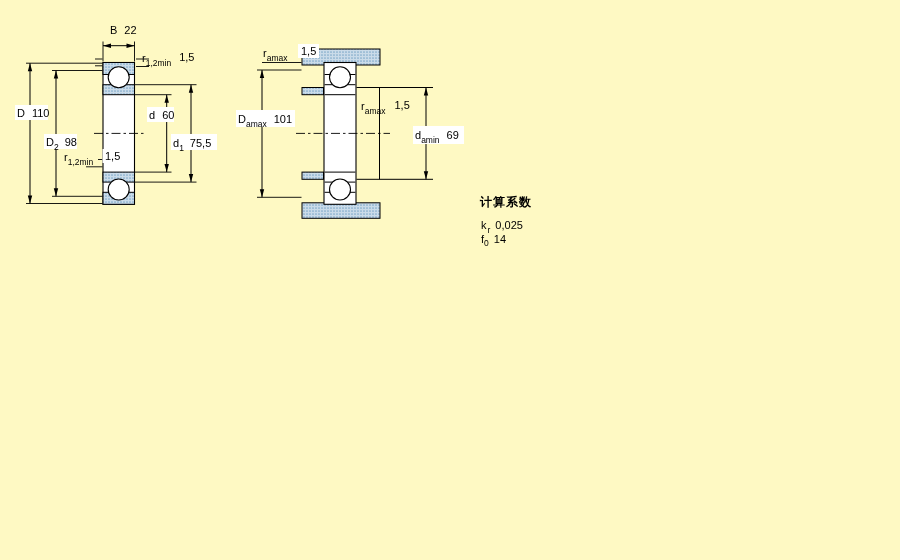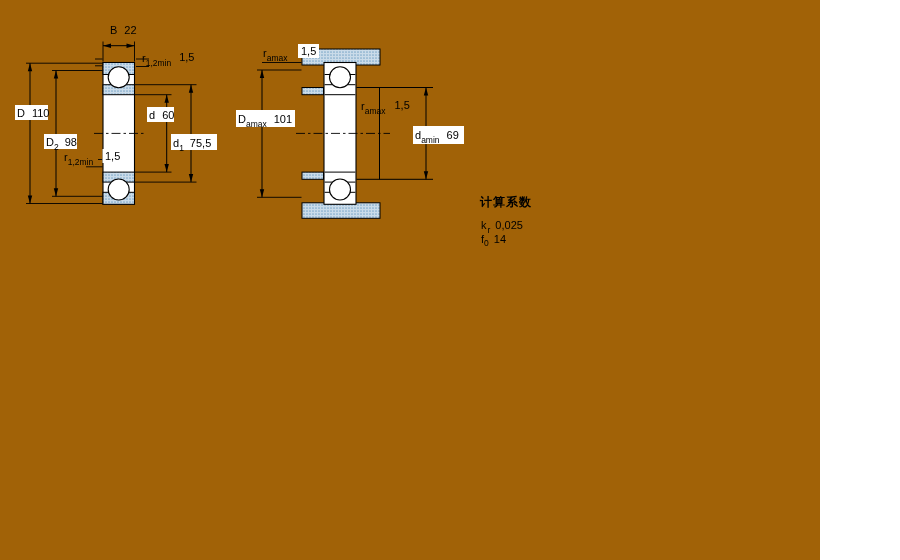--- a/index.html
+++ b/index.html
@@ -1,16 +1,16 @@
 <!DOCTYPE html>
 <html><head>
 <meta charset="utf-8">
 <style>
   html,body{margin:0;padding:0;background:#ffffff;}
-  #stage{position:relative;width:820px;height:560px;background:#a16207;overflow:hidden;
+  #stage{position:relative;width:900px;height:560px;background:#fef9c3;overflow:hidden;
          font-family:"Liberation Sans",sans-serif;}
   svg text{font-family:"Liberation Sans",sans-serif;font-size:11px;fill:#000;}
   svg .sub{font-size:8.5px;}
   svg .cjk{font-size:12px;font-weight:bold;letter-spacing:1px;}
   .ln{stroke:#000;stroke-width:1;fill:none;}
   .thin{stroke:#000;stroke-width:0.9;fill:none;}
   .cl{stroke:#000;stroke-width:0.9;fill:none;stroke-dasharray:9 3 2.5 3;}
   .ah{fill:#000;stroke:none;}
   .steel{fill:url(#hatch);stroke:#000;stroke-width:1;}
   .whitepart{fill:#ffffff;stroke:#000;stroke-width:1.1;}

